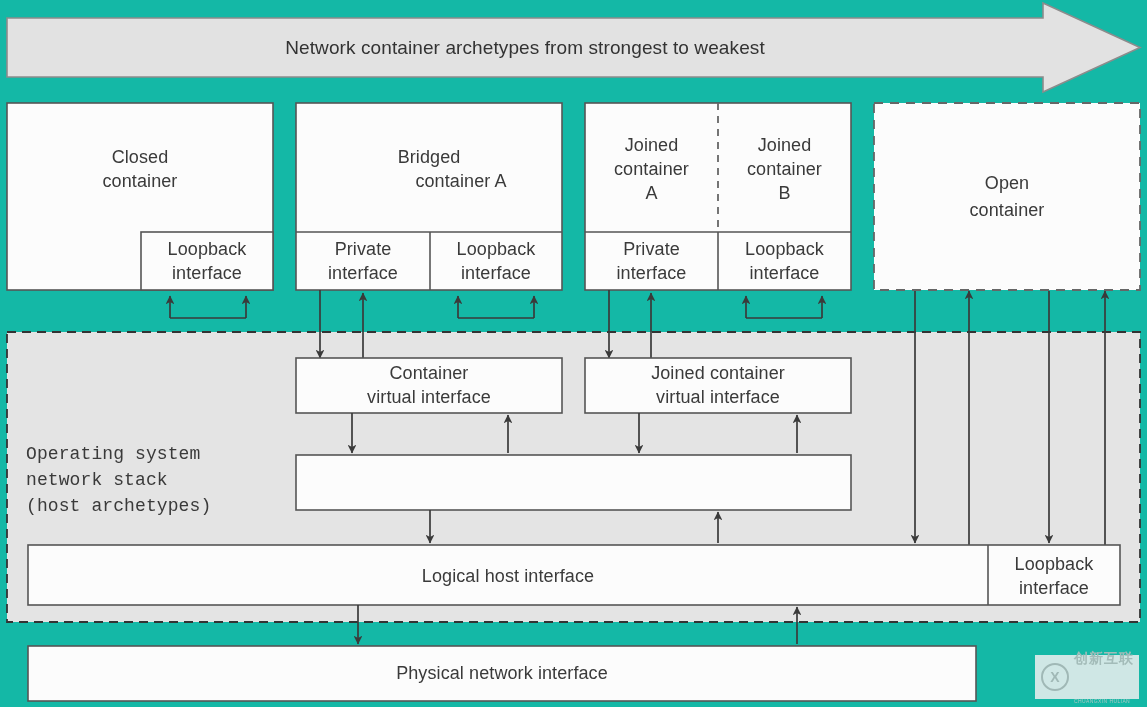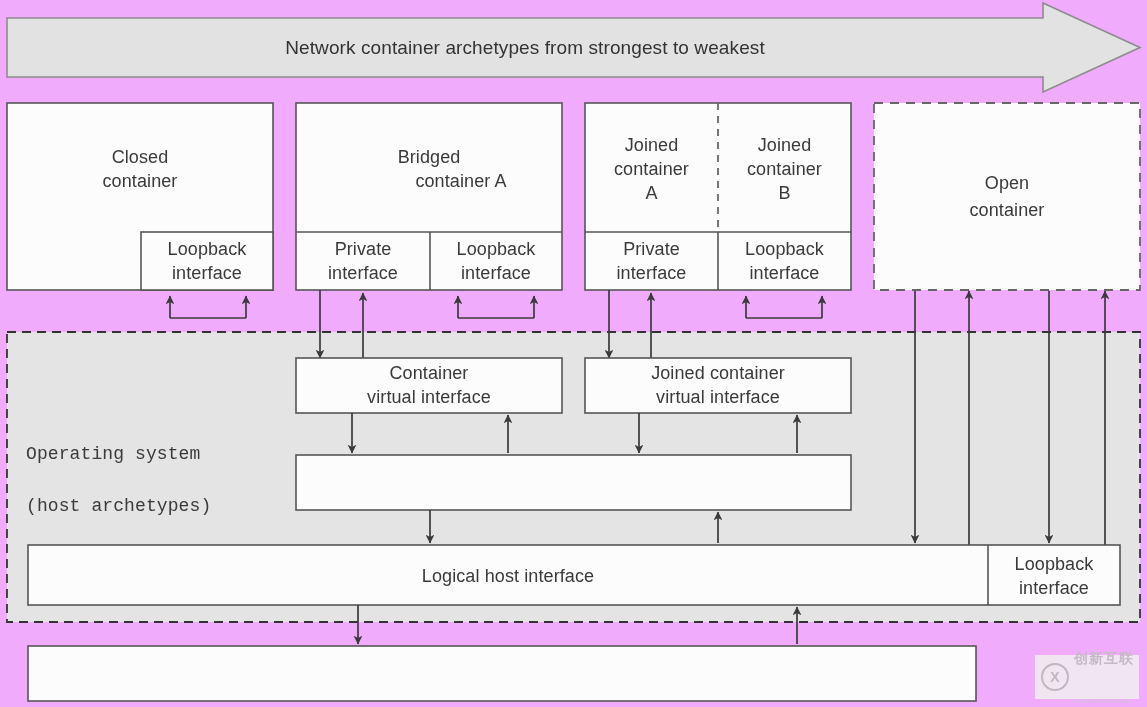--- a/index.html
+++ b/index.html
@@ -1,17 +1,17 @@
 <!DOCTYPE html>
 <html><head>
 <meta charset="utf-8">
 <style>
   html,body{margin:0;padding:0;background:#ffffff;}
   body{font-family:"Liberation Sans","DejaVu Sans",sans-serif;}
-  #stage{position:relative;width:1147px;height:707px;background:#f0abfc;overflow:hidden;}
+  #stage{position:relative;width:1147px;height:707px;background:#14b8a6;overflow:hidden;}
   svg#canvas{position:absolute;left:0;top:0;width:1147px;height:707px;}
   .lbl{position:absolute;color:#3a3a3a;text-align:center;line-height:1.25;
        font-size:18px;letter-spacing:.1px;pointer-events:none;}
   .lbl.left{text-align:left;font-family:Liberation Mono, monospace;}
   .hdr{font-size:19px;color:#333;}
   .wm{position:absolute;right:8px;bottom:8px;width:104px;height:44px;
       background:#f0f0f0;display:flex;align-items:center;gap:5px;
       padding-left:6px;box-sizing:border-box;opacity:.85;}
   .wm .ring{width:24px;height:24px;border:2px solid #b9b9b9;border-radius:50%;
       display:flex;align-items:center;justify-content:center;color:#b9b9b9;
@@ -120,34 +120,36 @@
   <div class="lbl" style="left:718px;top:134px;width:133px;">Joined</div>
   <div class="lbl" style="left:718px;top:158px;width:133px;">container</div>
   <div class="lbl" style="left:718px;top:182px;width:133px;">B</div>
   <div class="lbl" style="left:718px;top:238px;width:133px;">Loopback</div>
   <div class="lbl" style="left:718px;top:262px;width:133px;">interface</div>
 
   <div class="lbl" style="left:874px;top:172px;width:266px;">Open</div>
   <div class="lbl" style="left:874px;top:199px;width:266px;">container</div>
 
   <div class="lbl left" style="left:26px;top:443px;width:260px;">Operating system</div>
+  <div class="lbl left" style="left:26px;top:469px;width:260px;">network stack</div>
   <div class="lbl left" style="left:26px;top:495px;width:260px;">(host archetypes)</div>
 
   <div class="lbl" style="left:296px;top:362px;width:266px;">Container</div>
   <div class="lbl" style="left:296px;top:386px;width:266px;">virtual interface</div>
 
   <div class="lbl" style="left:585px;top:362px;width:266px;">Joined container</div>
   <div class="lbl" style="left:585px;top:386px;width:266px;">virtual interface</div>
 
 
   <div class="lbl" style="left:28px;top:565px;width:960px;">Logical host interface</div>
 
   <div class="lbl" style="left:988px;top:553px;width:132px;">Loopback</div>
   <div class="lbl" style="left:988px;top:577px;width:132px;">interface</div>
 
+  <div class="lbl" style="left:28px;top:662px;width:948px;">Physical network interface</div>
 
   <div class="wm">
     <div class="ring">X</div>
     <div class="wtxt">
       <div class="cn">创新互联</div>
       <div class="en">CHUANGXIN HULIAN</div>
     </div>
   </div>
 
 </div>

